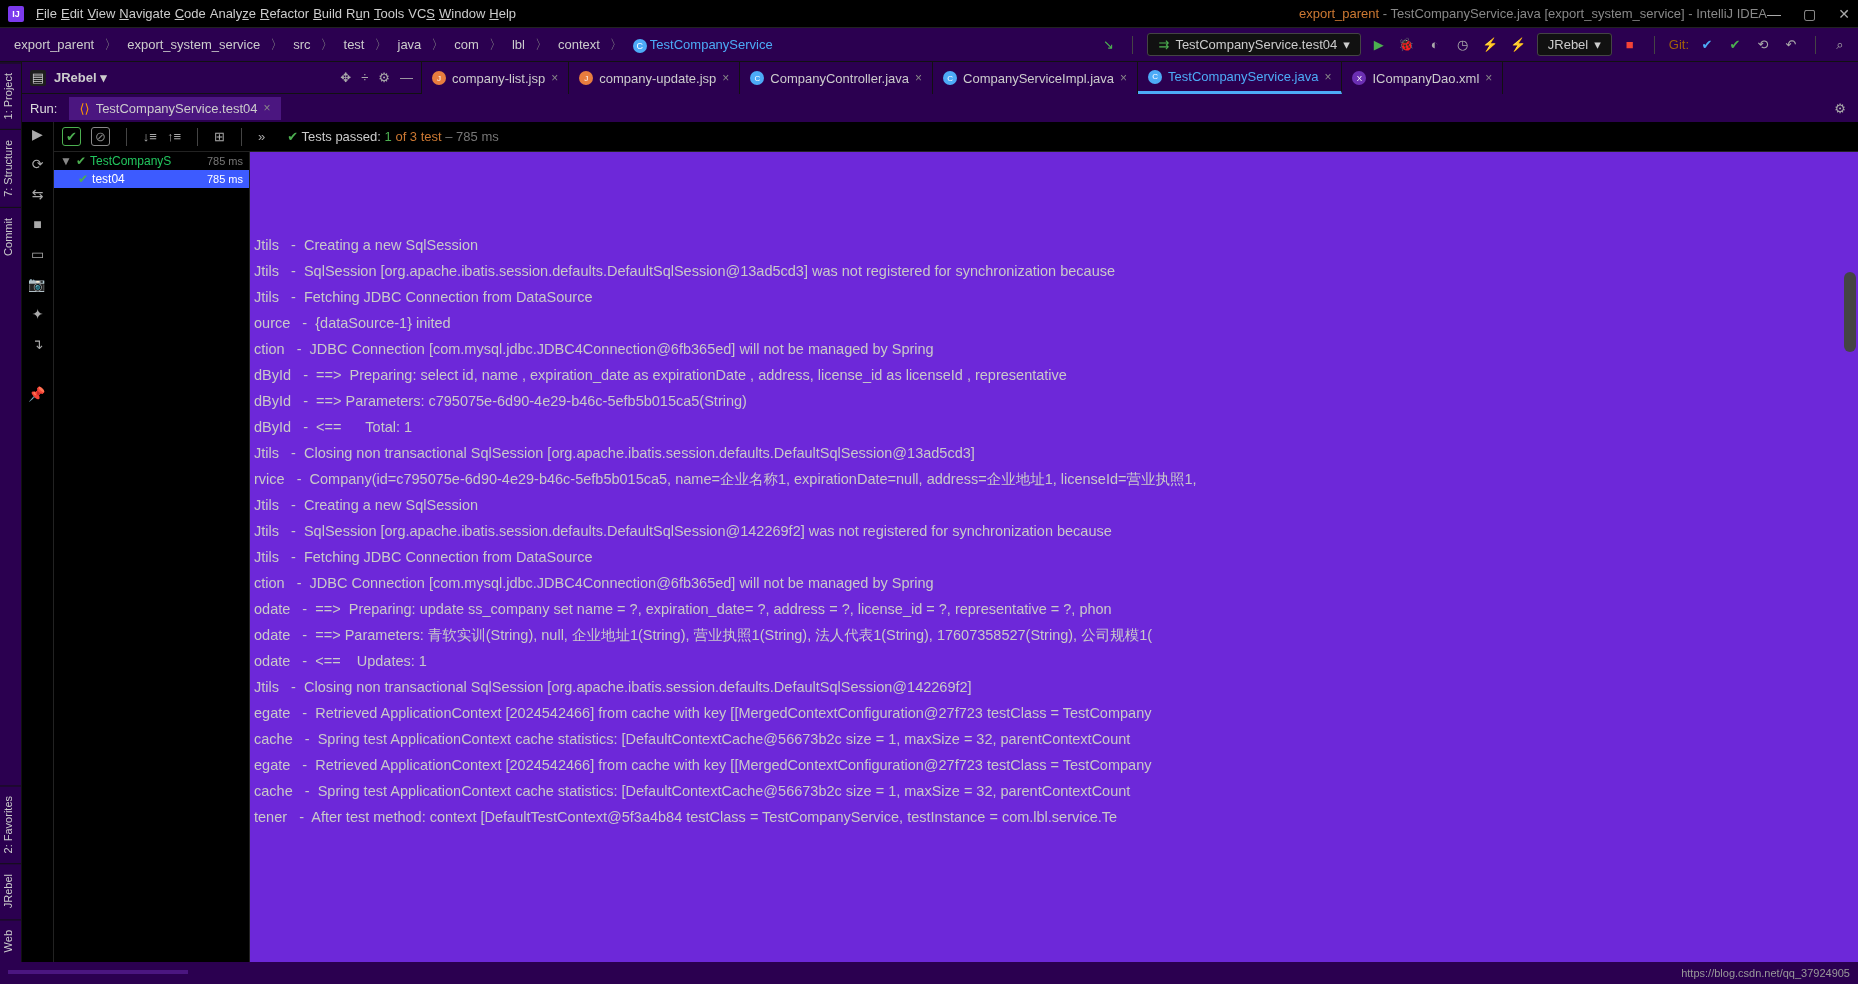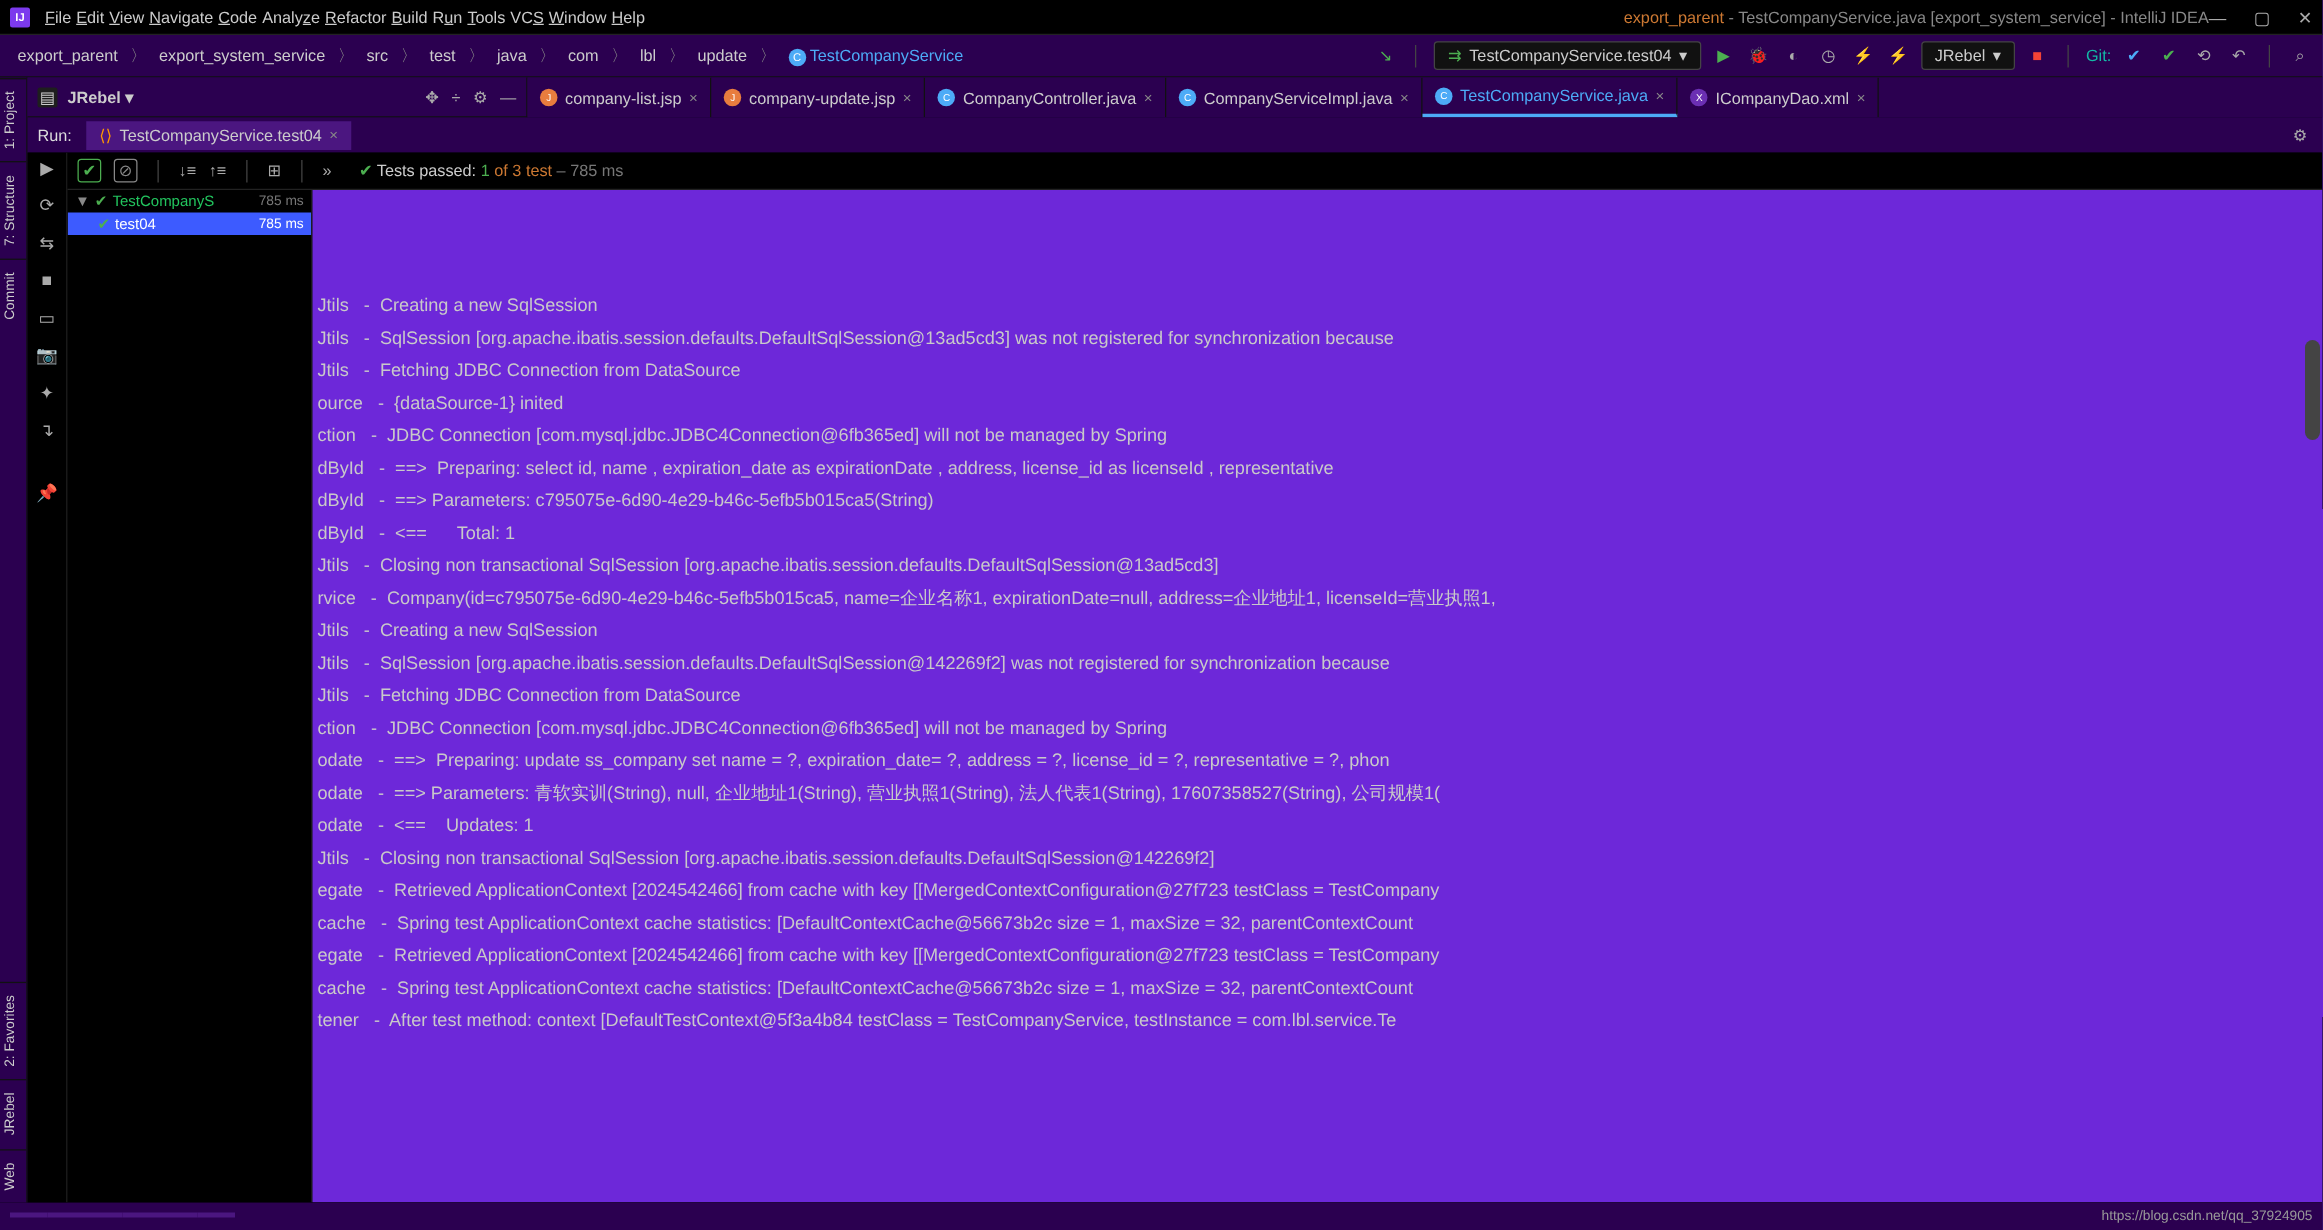--- a/index.html
+++ b/index.html
@@ -142,21 +142,21 @@
     <span class="crumb">src</span>
       <span class="sep">〉</span>
     <span class="crumb">test</span>
       <span class="sep">〉</span>
     <span class="crumb">java</span>
       <span class="sep">〉</span>
     <span class="crumb">com</span>
       <span class="sep">〉</span>
     <span class="crumb">lbl</span>
       <span class="sep">〉</span>
-    <span class="crumb">update</span>
+    <span class="crumb">context</span>
       <span class="sep">〉</span>
     <span class="crumb run-cfg"><span class="icon-c">C</span><span>TestCompanyService</span></span>
   </div>
   <div class="tb-right">
     <span class="tb-btn green">↘</span>
     <div class="sep-v"></div>
     <div class="run-config-dd">
       <span class="green">⇉</span>
       <span>TestCompanyService.test04</span>
       <span>▾</span>
@@ -166,21 +166,21 @@
     <span class="tb-btn">◐</span>
     <span class="tb-btn">◷</span>
     <span class="tb-btn green">⚡</span>
     <span class="tb-btn green">⚡</span>
     <div class="jrebel-dd">
       <span>JRebel</span>
       <span>▾</span>
     </div>
     <span class="tb-btn red">■</span>
     <div class="sep-v"></div>
-    <span style="color:#14b8a6;">Git:</span>
+    <span style="color:#a16207;">Git:</span>
     <span class="tb-btn blue">✔</span>
     <span class="tb-btn green">✔</span>
     <span class="tb-btn">⟲</span>
     <span class="tb-btn">↶</span>
     <div class="sep-v"></div>
     <span class="tb-btn">⌕</span>
   </div>
 </div>
 
 <div class="main-area">

